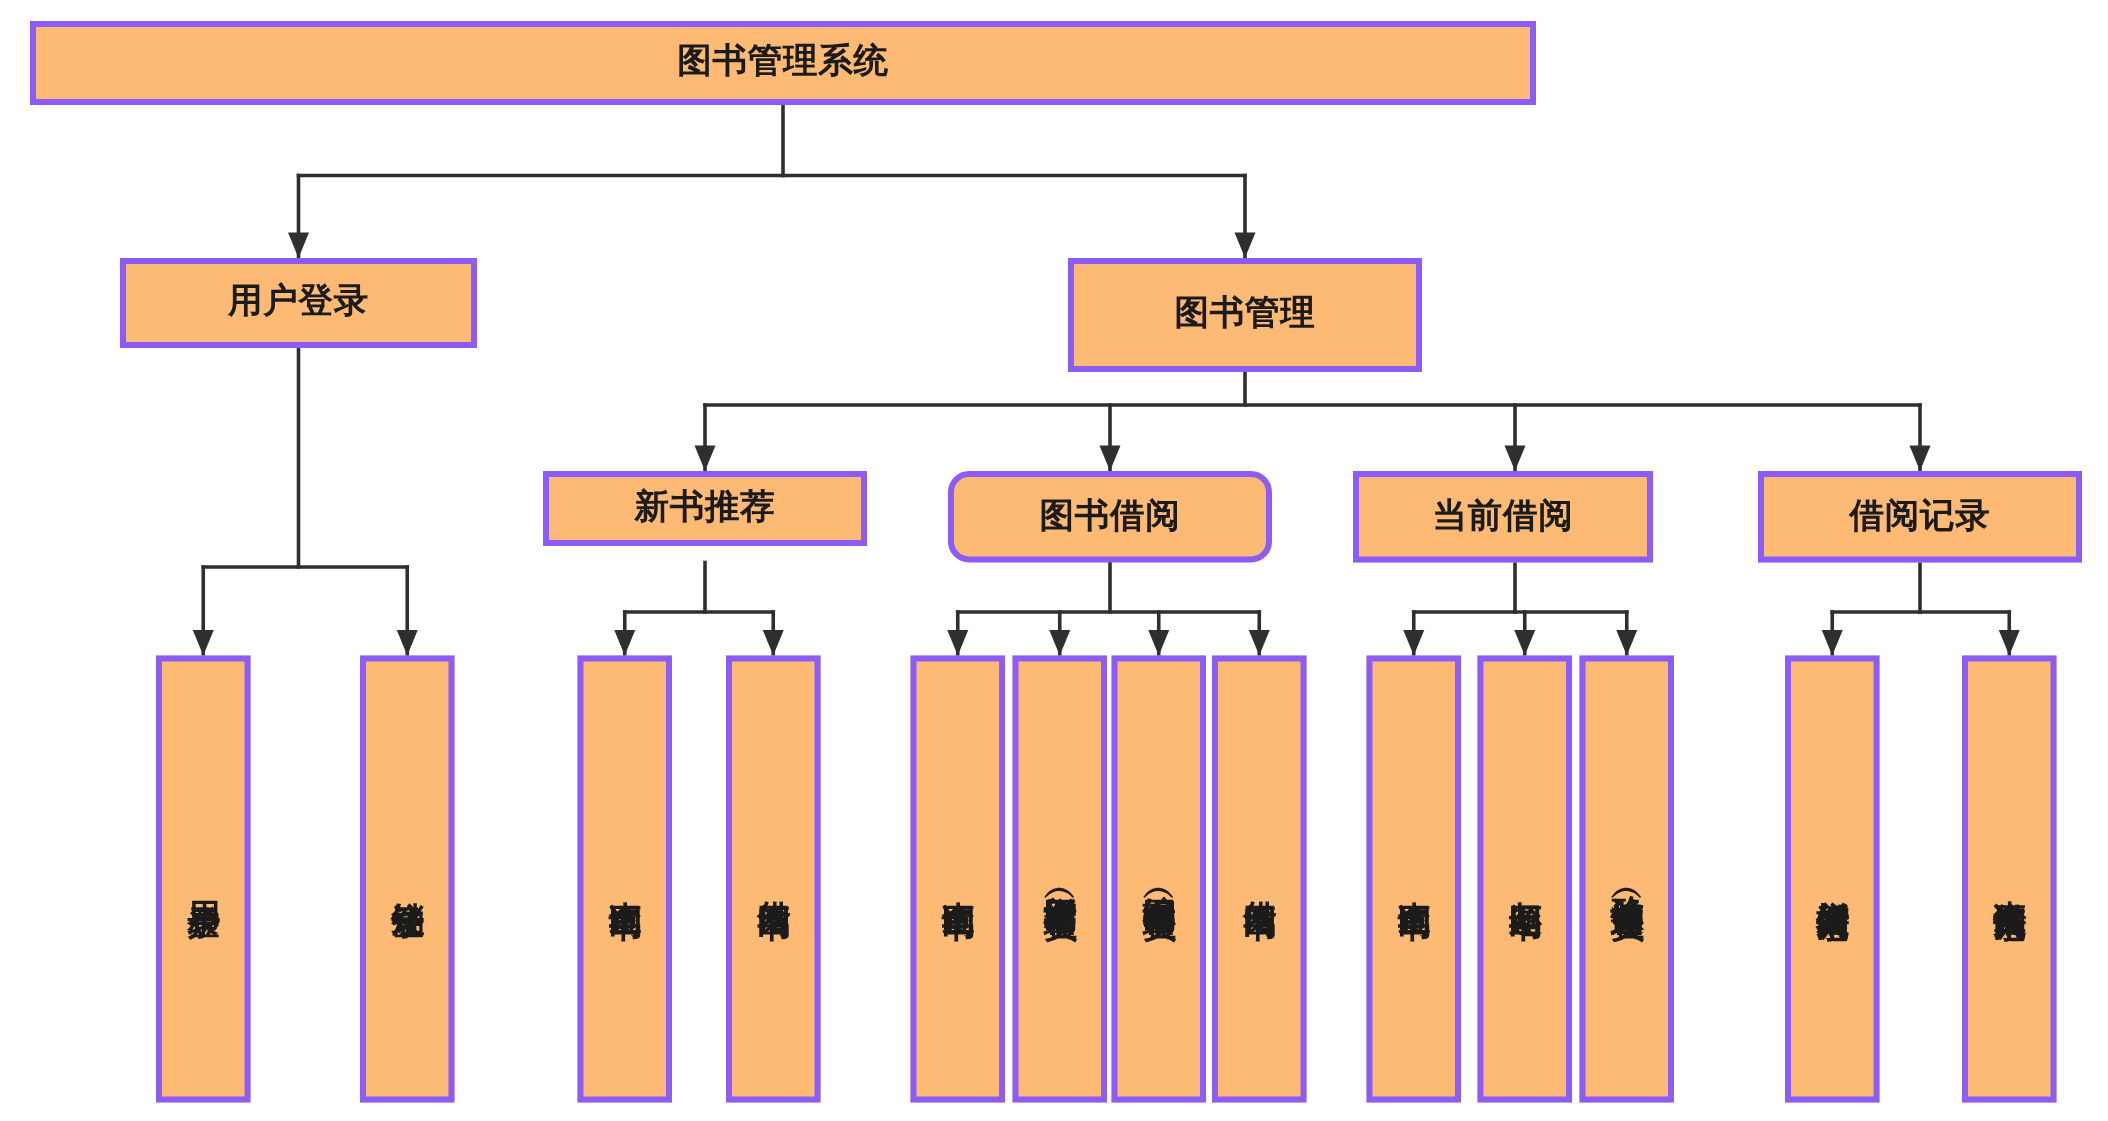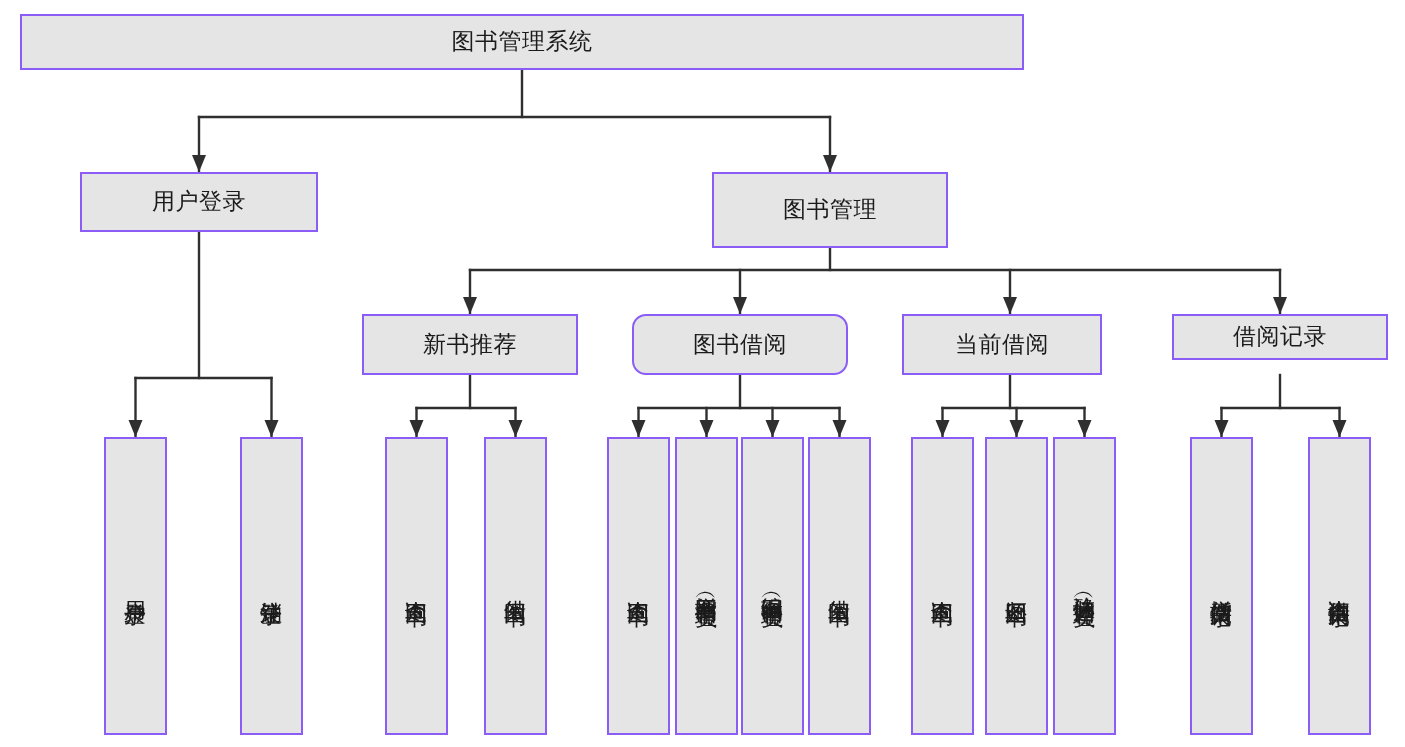--- a/index.html
+++ b/index.html
@@ -18,26 +18,27 @@
   #diagram-root {
     position: absolute;
     left: 0;
     top: 0;
     width: 1405px;
     height: 747px;
   }
   .node-box {
     position: absolute;
     box-sizing: border-box;
-    background: #e5e5e5;
-    border: 2px solid #8b5cf6;
+    background: #fdba74;
+    border: 4px solid #8b5cf6;
     display: flex;
     align-items: center;
     justify-content: center;
     overflow: hidden;
+    font-weight: bold;
   }
   .node-label {
     color: #1b1b1b;
     text-align: center;
     line-height: 1.12;
     letter-spacing: 0.5px;
     white-space: pre-wrap;
     user-select: none;
   }
   .node-box.horizontal .node-label {
@@ -145,30 +146,30 @@
   <div id="node-layer">
       <div class="node-box horizontal" style="left: 20px; top: 14px; width: 1004px; height: 56px;">
         <div class="node-label">图书管理系统</div>
       </div>
       <div class="node-box horizontal" style="left: 80px; top: 172px; width: 238px; height: 60px;">
         <div class="node-label">用户登录</div>
       </div>
       <div class="node-box horizontal" style="left: 712px; top: 172px; width: 236px; height: 76px;">
         <div class="node-label">图书管理</div>
       </div>
-      <div class="node-box horizontal" style="left: 362px; top: 314px; width: 216px; height: 61px; justify-content: center;">
+      <div class="node-box horizontal" style="left: 362px; top: 314px; width: 216px; height: 50px; justify-content: center;">
         <div class="node-label">新书推荐</div>
       </div>
       <div class="node-box horizontal" style="left: 632px; top: 314px; width: 216px; height: 61px; border-radius: 14px;">
         <div class="node-label">图书借阅</div>
       </div>
       <div class="node-box horizontal" style="left: 902px; top: 314px; width: 200px; height: 61px;">
         <div class="node-label">当前借阅</div>
       </div>
-      <div class="node-box horizontal" style="left: 1172px; top: 314px; width: 216px; height: 46px;">
+      <div class="node-box horizontal" style="left: 1172px; top: 314px; width: 216px; height: 61px;">
         <div class="node-label">借阅记录</div>
       </div>
       <div class="node-box vertical" style="left: 104px; top: 437px; width: 63px; height: 298px;">
         <div class="node-label">用户登录</div>
       </div>
       <div class="node-box vertical" style="left: 240px; top: 437px; width: 63px; height: 298px;">
         <div class="node-label">注销登录</div>
       </div>
       <div class="node-box vertical" style="left: 385px; top: 437px; width: 63px; height: 298px;">
         <div class="node-label">查询图书</div>

